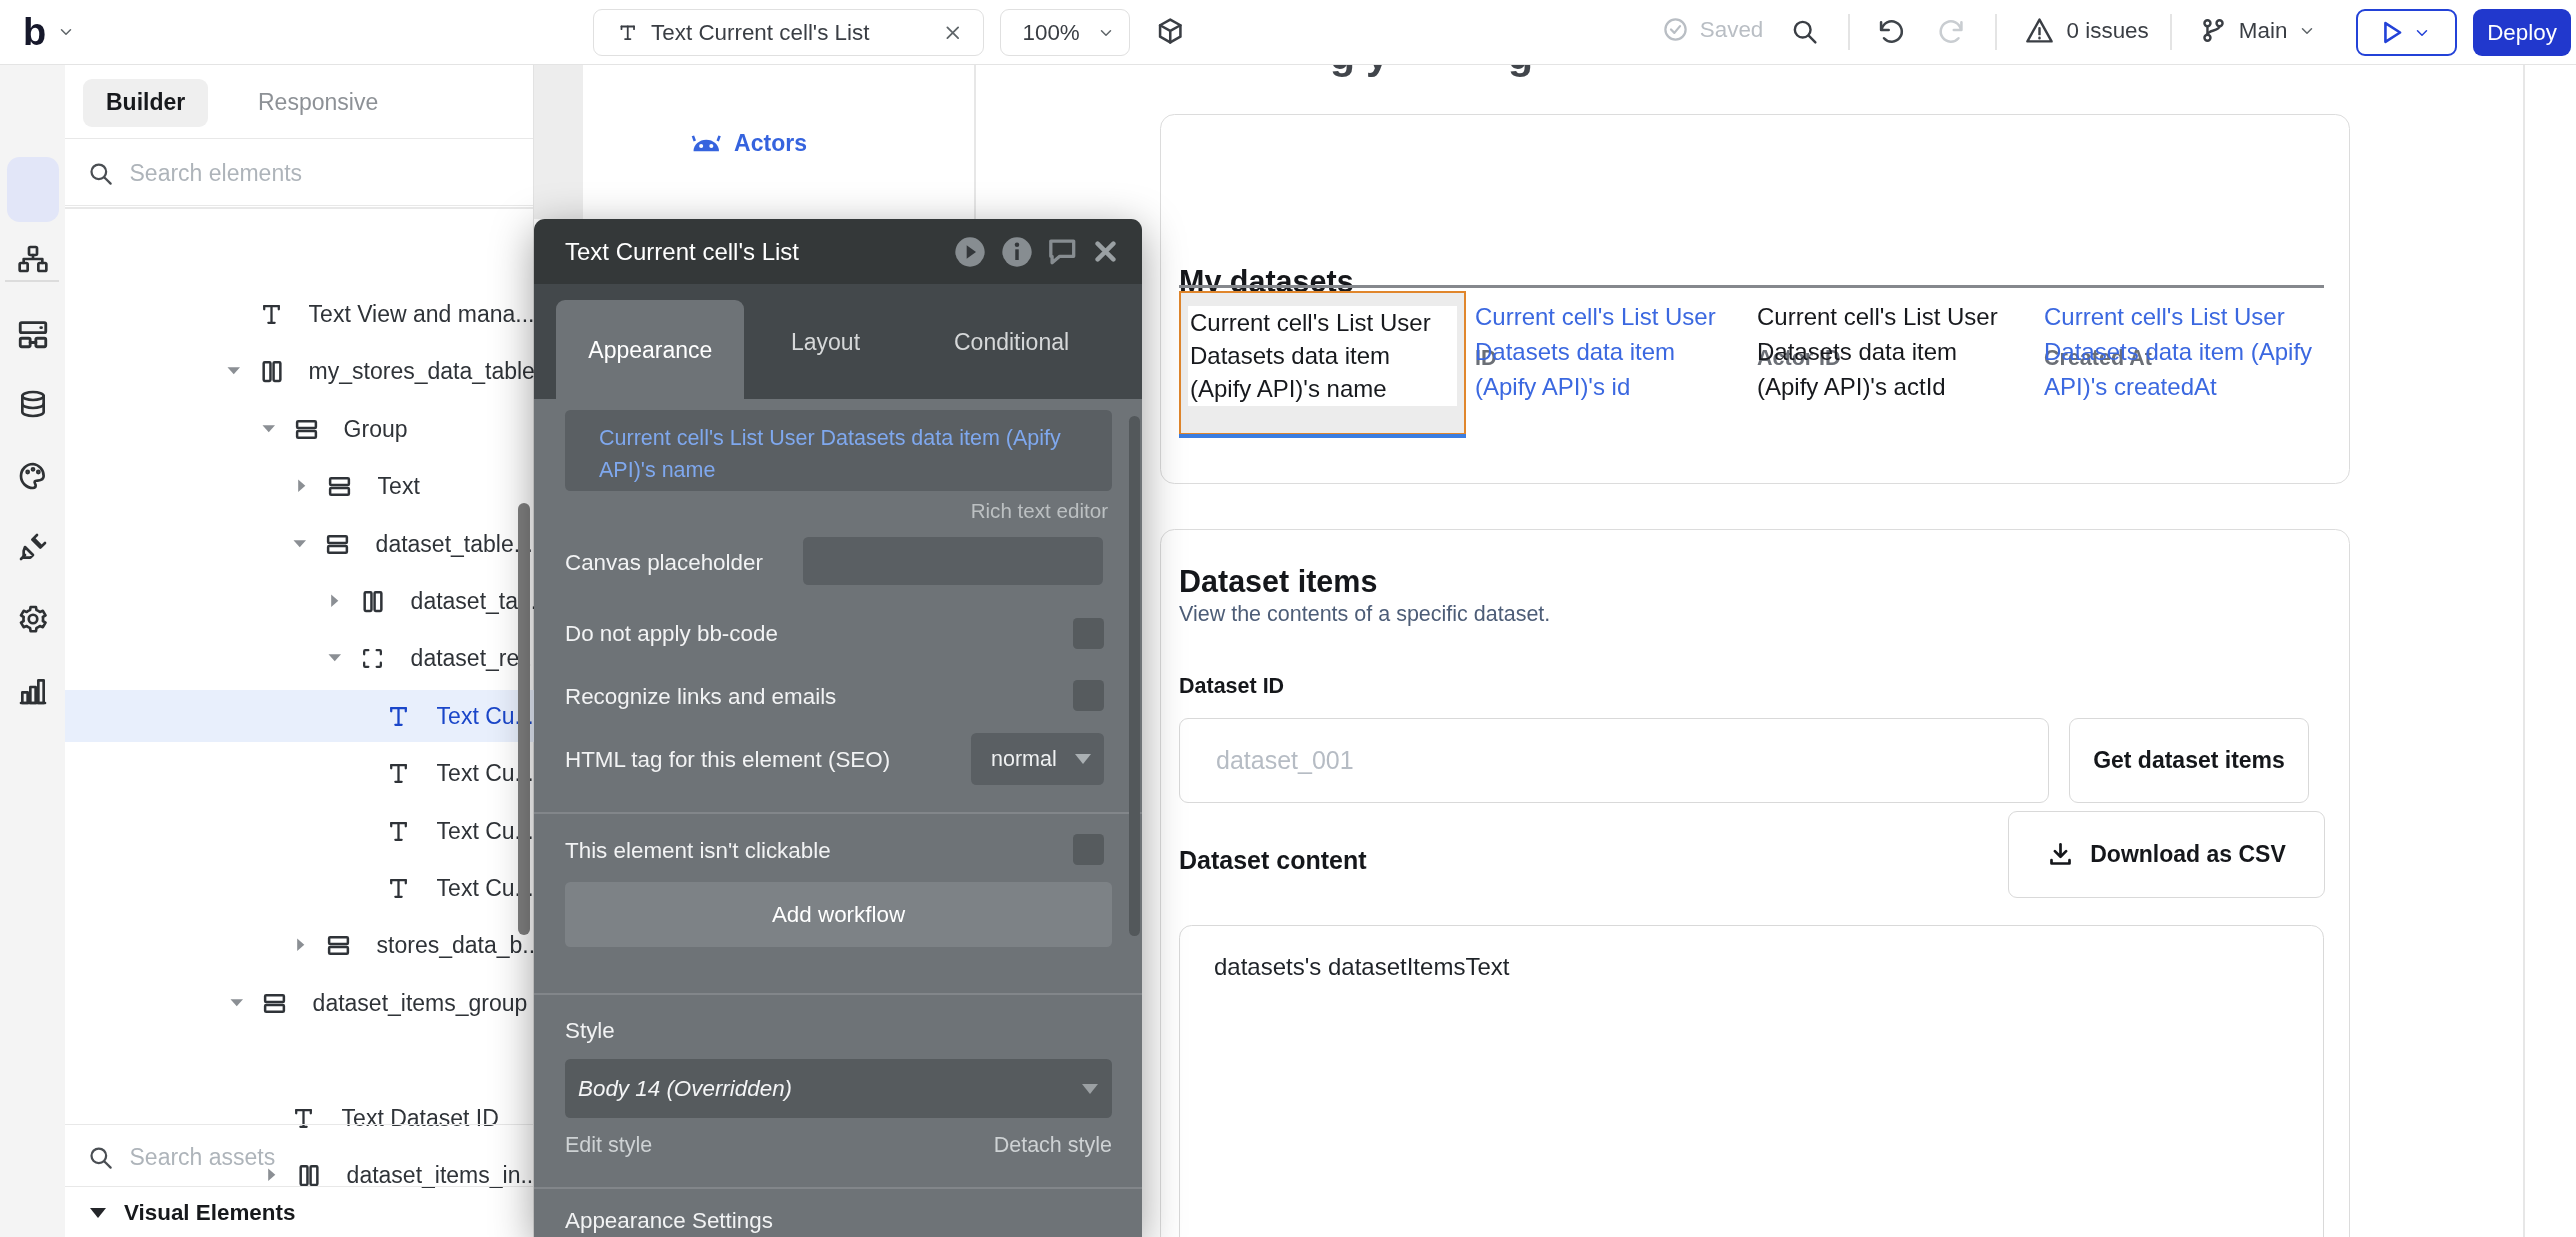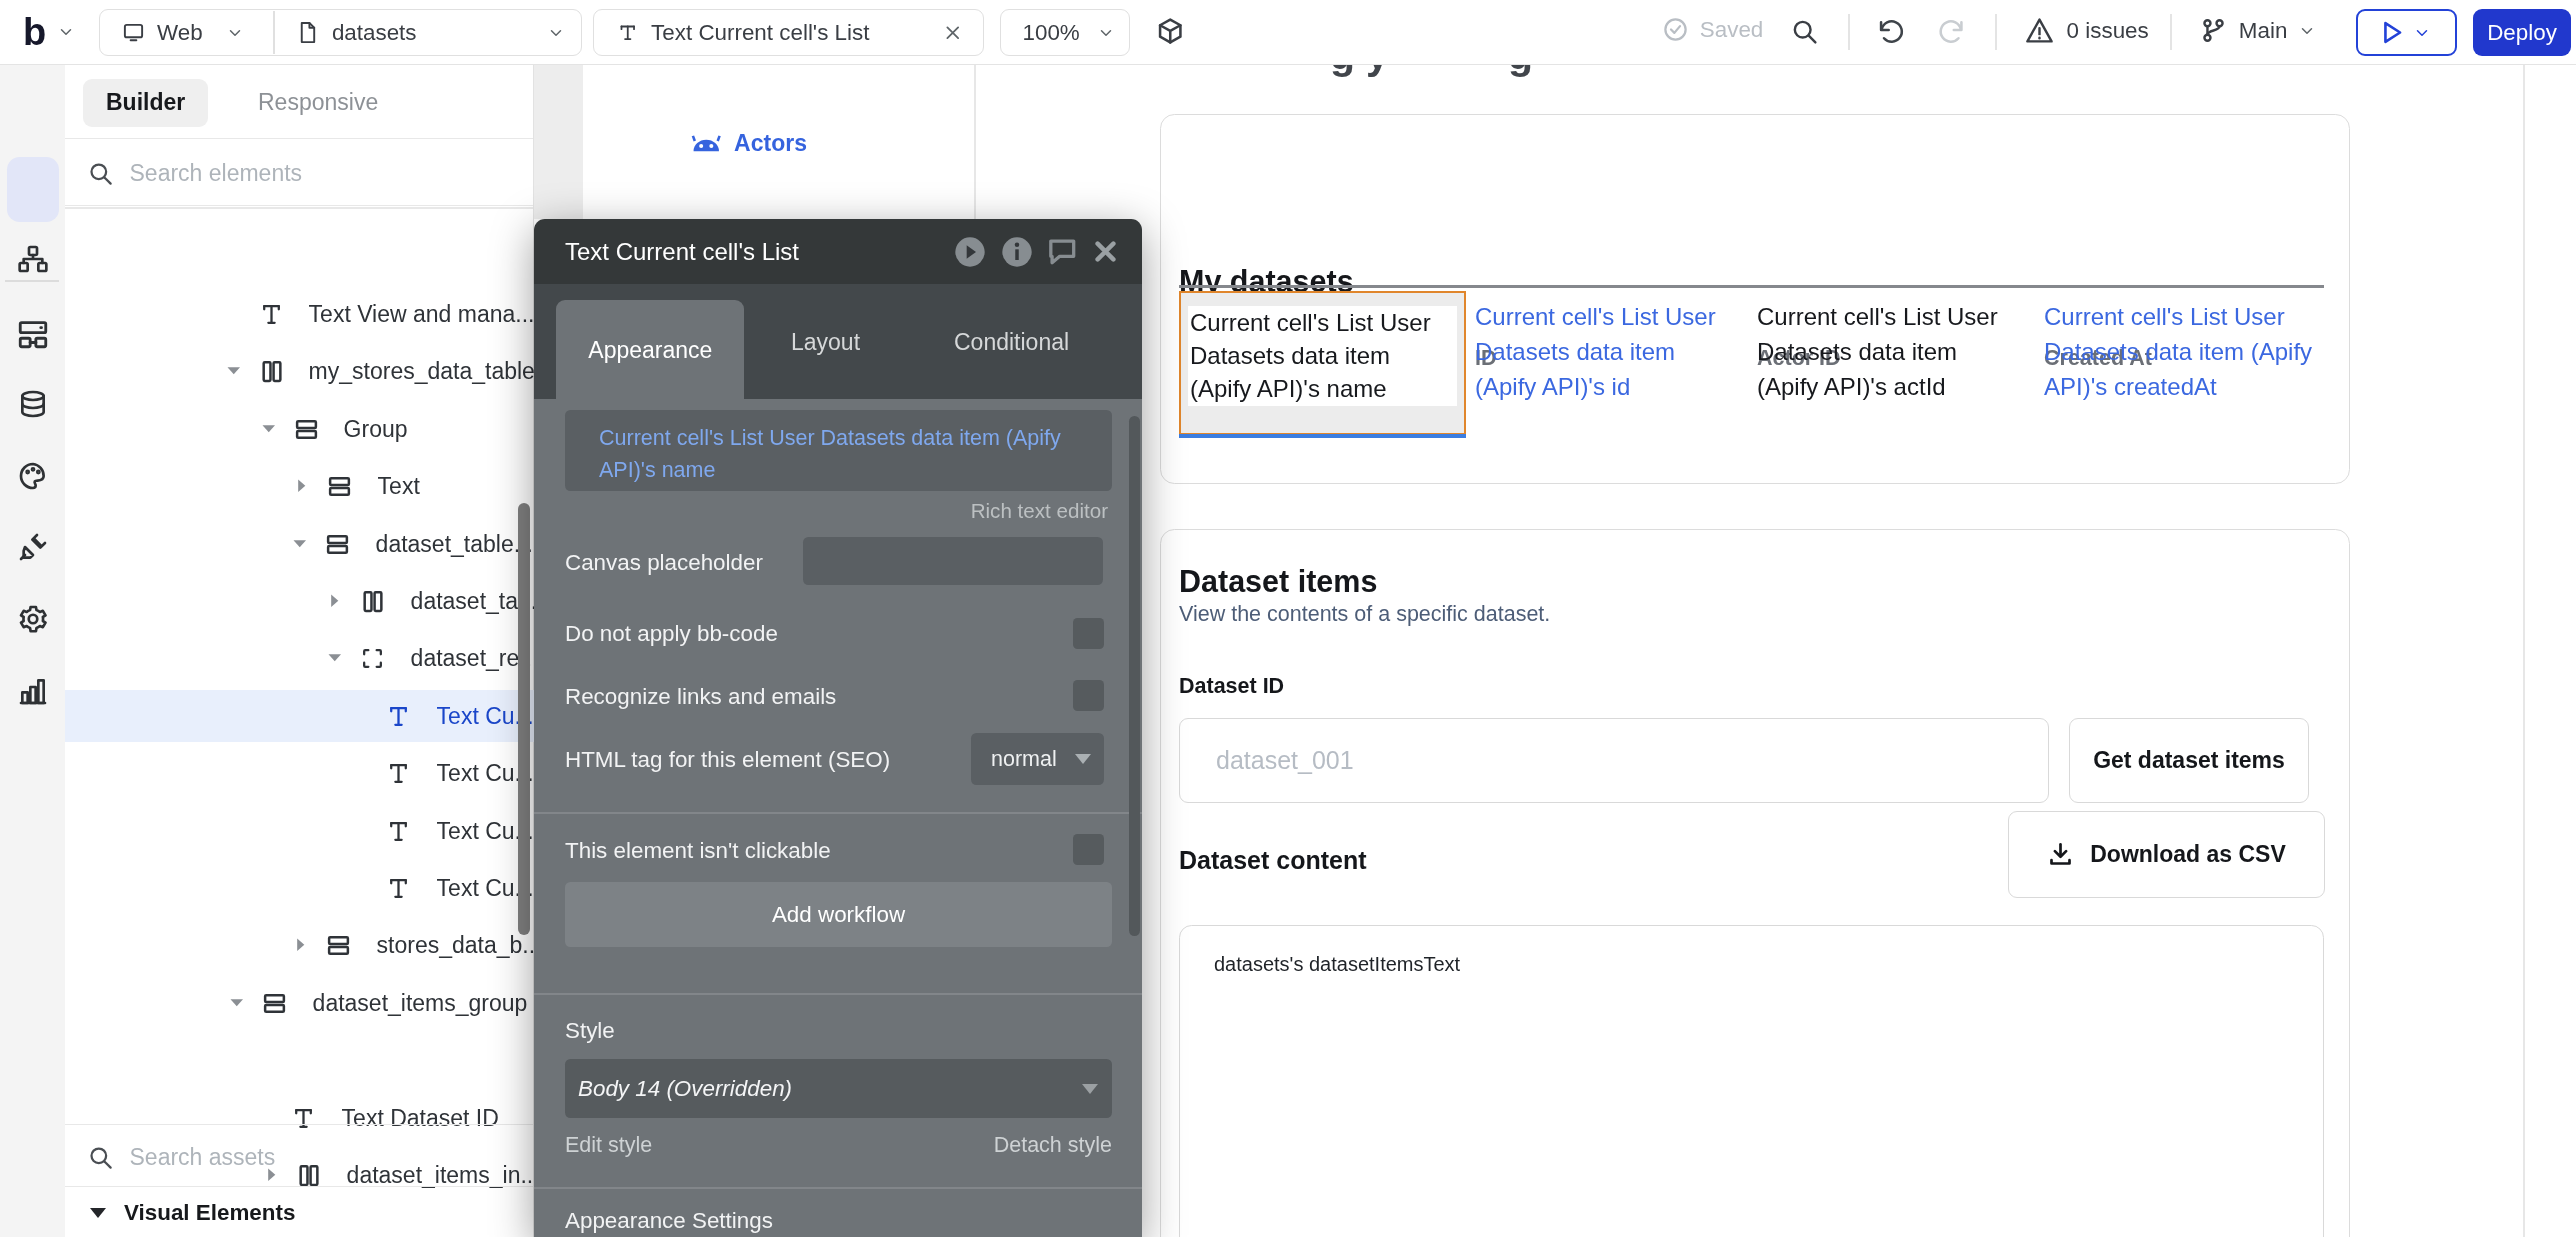--- a/index.html
+++ b/index.html
@@ -155,56 +155,33 @@
     <div class="field-label" style="left:18px; top:316px; font-size:25px;">Dataset content</div>
     <div class="wbtn" style="left:847px; top:281px; width:317px; height:87px; gap:16px;">
       <svg class="ico" width="27" height="27" viewBox="0 0 24 24" style="color:#15171b; stroke-width:2.4;">
         <path d="M12 3v10"></path>
           <path d="M7 9l5 5 5-5"></path>
           <path d="M4 17v3h16v-3"></path>
       </svg>
       <span>Download as CSV</span>
     </div>
     <div style="position:absolute; left:18px; top:395px; width:1145px; height:359px; border:1.8px solid #d9d9d9; border-radius:12.6px;">
-      <div style="position:absolute; left:34px; top:27px; font-size:20px; color:#1f2328;">datasets's datasetItemsText</div>
+      <div style="position:absolute; left:34px; top:27px; font-size:24px; color:#1f2328;">datasets's datasetItemsText</div>
     </div>
   </div>
 </div>
 
 <div id="toolbar">
   <div class="abs" style="left:23px; top:10.8px; display:flex; align-items:center; gap:10.8px;">
     <span style="font-size:38px; font-weight:bold; color:#16182b;">b</span>
     <svg class="ico chev" viewBox="0 0 24 24">
         <path d="M6 9l6 6 6-6"></path>
       </svg>
   </div>
 
-  <div class="tb-group" style="left:99px; width:483px;">
-    <div style="display:flex; align-items:center; width:173px; padding-left:21.5px; gap:12.6px;">
-      <svg class="ico" width="23" height="23" viewBox="0 0 24 24" style="color:#3a3e44;">
-        <rect x="3" y="4" width="18" height="13" rx="2"></rect>
-          <path d="M9 20h6"></path>
-      </svg>
-      <span class="tb-text">Web</span>
-      <svg class="ico chev" viewBox="0 0 24 24" style="margin-left:10.8px;">
-          <path d="M6 9l6 6 6-6"></path>
-        </svg>
-    </div>
-    <div style="width:1.8px; height:43px; background:#e0e0e0;"></div>
-    <div style="display:flex; align-items:center; flex:1; padding-left:21.5px; gap:12.6px;">
-      <svg class="ico" width="23" height="23" viewBox="0 0 24 24" style="color:#3a3e44;">
-        <path d="M6 2h8l5 5v15H6z"></path>
-          <path d="M14 2v5h5"></path>
-      </svg>
-      <span class="tb-text">datasets</span>
-      <svg class="ico chev" viewBox="0 0 24 24" style="margin-left:auto; margin-right:16px;">
-          <path d="M6 9l6 6 6-6"></path>
-        </svg>
-    </div>
-  </div>
 
   <div class="tb-group" style="left:593px; width:391px;">
     <svg class="ico" width="21.5" height="21.5" viewBox="0 0 24 24" style="color:#3a3e44; margin-left:23px;">
       <path d="M5 5h14"></path>
         <path d="M12 5v14"></path>
         <path d="M9 19h6"></path>
         <path d="M5 5v3"></path>
         <path d="M19 5v3"></path>
     </svg>
     <span class="tb-text" style="margin-left:12.6px;">Text Current cell's List</span>

